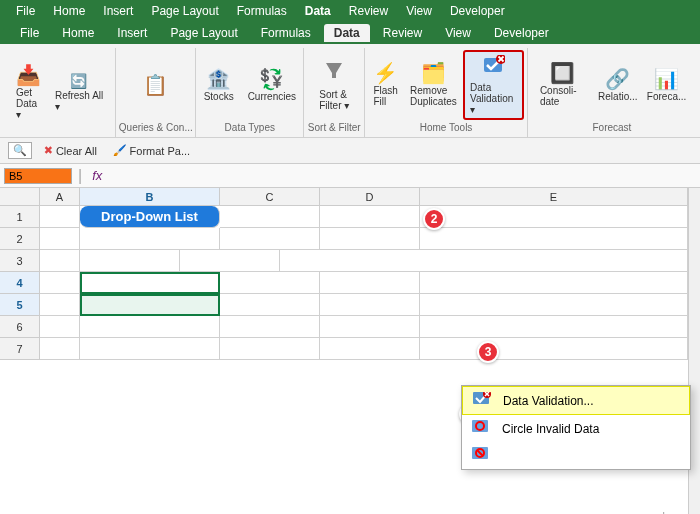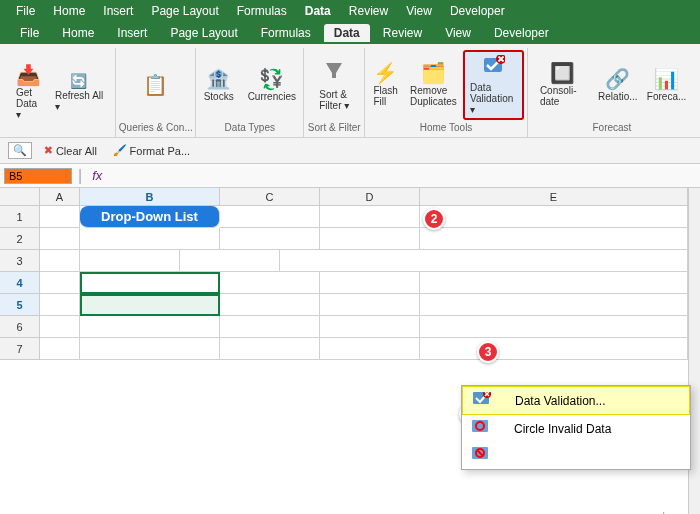--- a/index.html
+++ b/index.html
@@ -264,21 +264,21 @@
       background: #fff;
       border: 1px solid #aaa;
       box-shadow: 3px 3px 8px rgba(0,0,0,0.2);
       z-index: 100;
       width: 230px;
     }
     .dropdown-item {
       display: flex;
       align-items: center;
       padding: 5px 10px;
-      gap: 24px;
+      gap: 12px;
       cursor: pointer;
       font-size: 12px;
     }
     .dropdown-item.highlighted-item {
       background: #ffffc0;
       border: 1px solid #e0e000;
     }
     .dropdown-icon { font-size: 14px; color: #555; }
 
     

